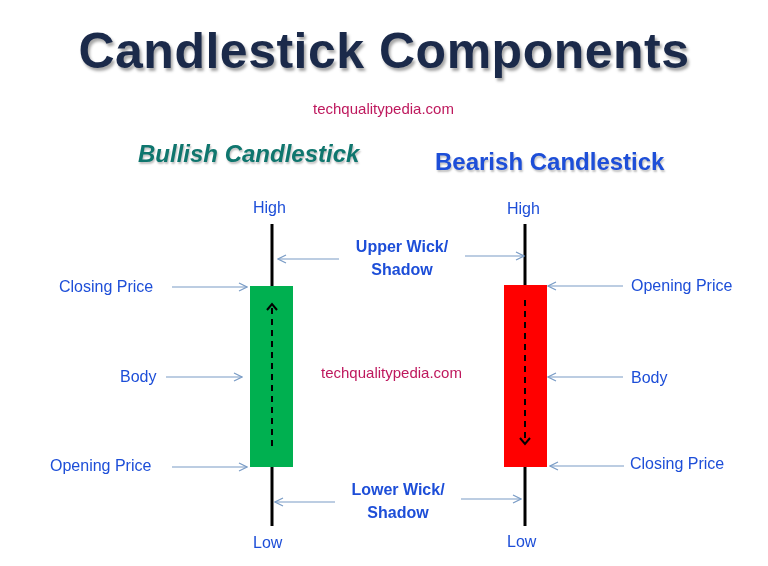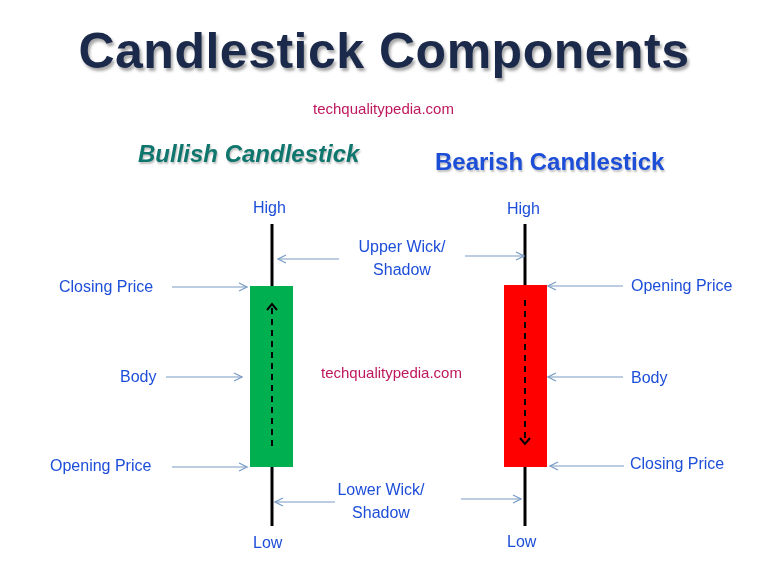--- a/index.html
+++ b/index.html
@@ -7,21 +7,21 @@
          font-family: "Liberation Sans", "DejaVu Sans", sans-serif; }
   .abs { position: absolute; }
   .title { left: 0; width: 800px; top: 22px; text-align: center; font-size: 50px; font-weight: bold;
            color: #1b2a4a; letter-spacing: 0.5px;
            text-shadow: 2px 3px 3px rgba(0,0,0,0.35); }
   .wm { color: #be185d; font-size: 15px; }
   .sub { font-size: 24px; font-weight: bold; text-shadow: 1px 2px 2px rgba(0,0,0,0.25); }
   .bull-title { left: 138px; top: 140px; color: #0f766e; font-style: italic; }
   .bear-title { left: 435px; top: 140px; color: #1d4ed8; margin-top: 8px; }
   .lbl { font-size: 16px; color: #1d4ed8; white-space: nowrap; }
-  .center { text-align: center; }
+  .center { text-align: center; font-weight: bold; }
   svg.diagram { position: absolute; left: 0; top: 0; }
 </style>
 </head>
 <body>
 
 <div class="abs title" style="left:-16px;">Candlestick Components</div>
 <div class="abs wm" style="left:313px; top:100px;">techqualitypedia.com</div>
 
 <div class="abs sub bull-title">Bullish Candlestick</div>
 <div class="abs sub bear-title">Bearish Candlestick</div>
@@ -70,21 +70,21 @@
 <div class="abs lbl" style="left:253px; top:199px;">High</div>
 <div class="abs lbl" style="left:59px; top:278px;">Closing Price</div>
 <div class="abs lbl" style="left:120px; top:368px;">Body</div>
 <div class="abs lbl" style="left:50px; top:457px;">Opening Price</div>
 <div class="abs lbl" style="left:253px; top:534px;">Low</div>
 
 <div class="abs lbl center" style="left:340px; top:235px; width:124px; line-height:23px;">
   <div>Upper Wick/</div>
   <div>Shadow</div>
 </div>
-<div class="abs lbl center" style="left:319px; top:478px; width:124px; line-height:23px;">
+<div class="abs lbl center" style="left:336px; top:478px; width:124px; line-height:23px;">
   <div>Lower Wick/</div>
   <div>Shadow</div>
 </div>
 
 <div class="abs lbl" style="left:507px; top:200px;">High</div>
 <div class="abs lbl" style="left:631px; top:277px;">Opening Price</div>
 <div class="abs lbl" style="left:631px; top:369px;">Body</div>
 <div class="abs lbl" style="left:630px; top:455px;">Closing Price</div>
 <div class="abs lbl" style="left:507px; top:533px;">Low</div>
 

